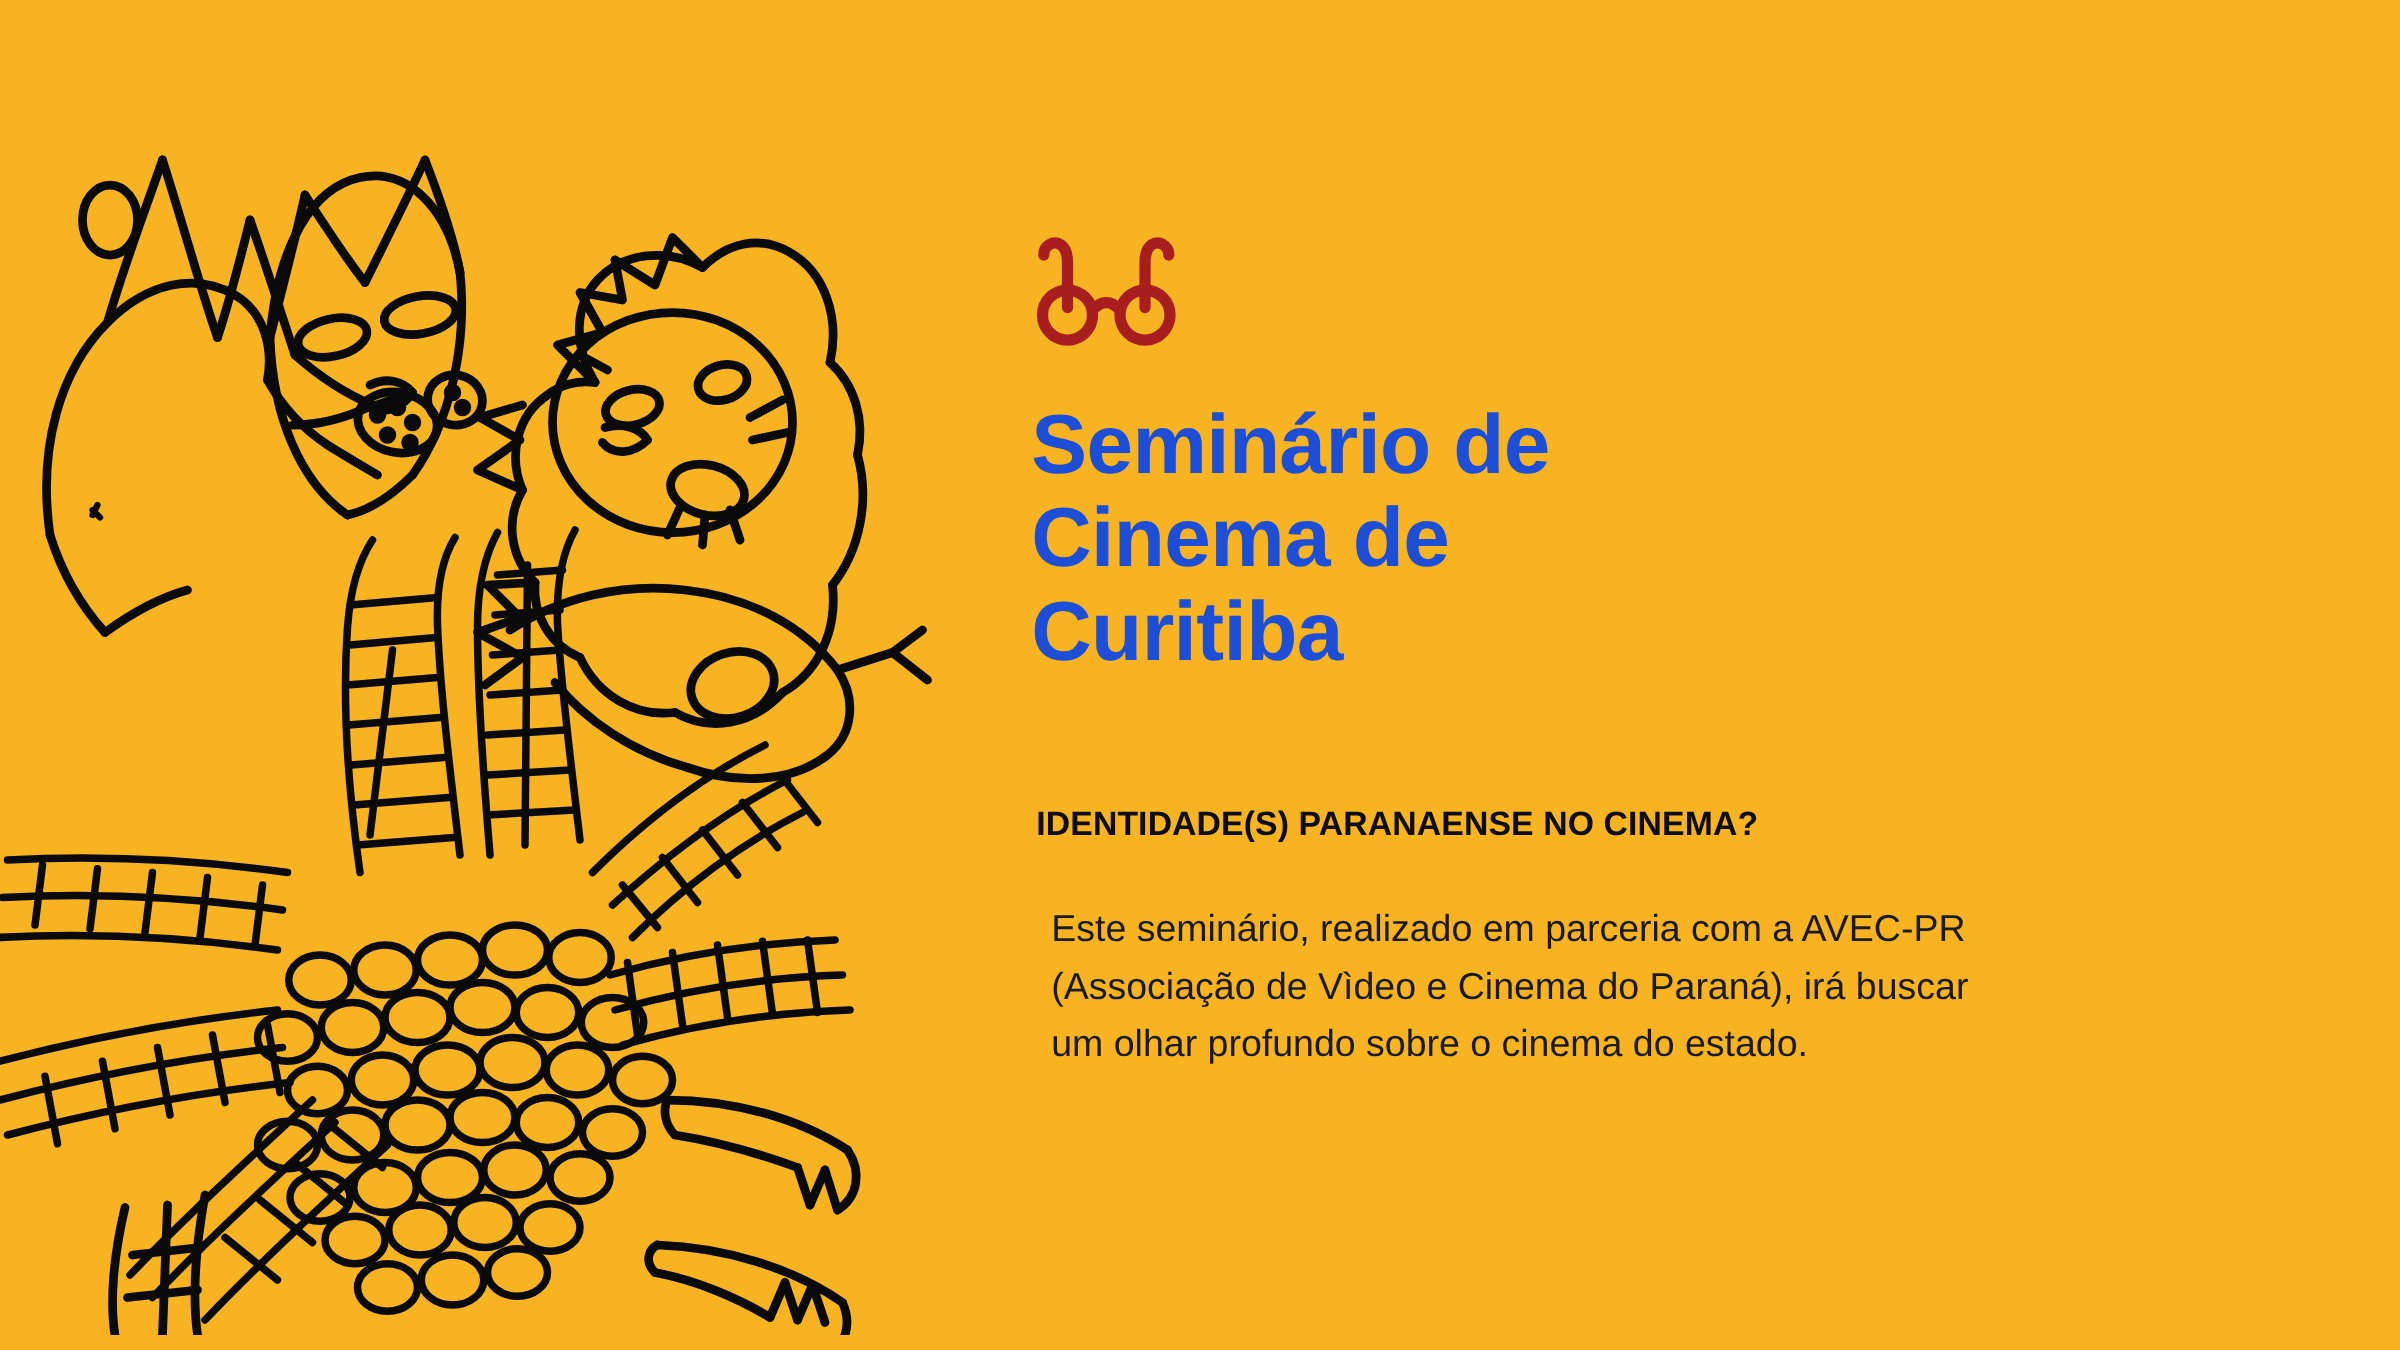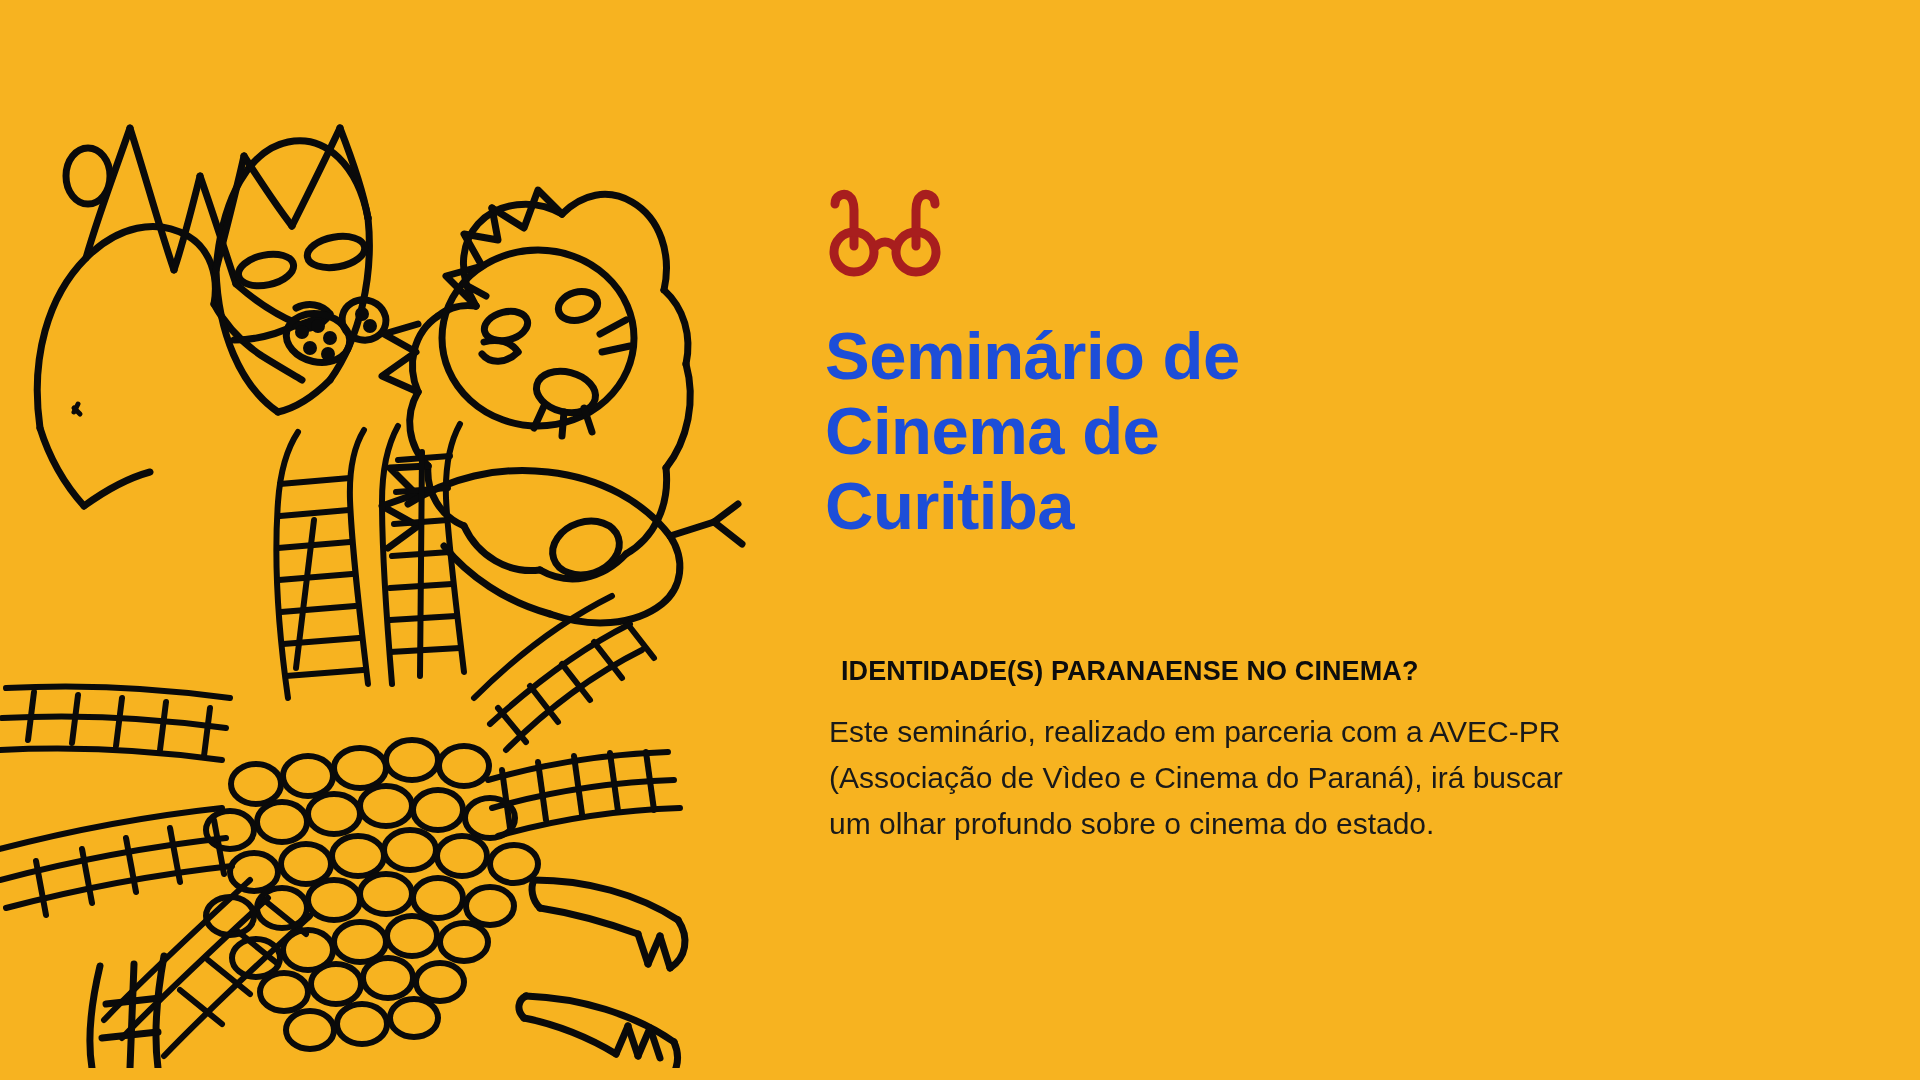--- a/index.html
+++ b/index.html
@@ -69,35 +69,35 @@
     font-size: 67px;
     line-height: 75px;
     letter-spacing: -0.5px;
     white-space: pre-line;
   }
 
   #section-heading {
     position: absolute;
     left: 0;
     top: 638px;
-    margin: 16px;
+    margin: 4px;
     color: #0d0d0d;
     font-family: "Liberation Sans", sans-serif;
     font-weight: bold;
     font-size: 27px;
     line-height: 34px;
     letter-spacing: 0.1px;
   }
 
   #body-copy {
     position: absolute;
     left: 0;
     top: 705px;
     width: 770px;
-    margin: 4px;
+    margin: 16px;
     color: #1a1a1a;
     font-family: "Liberation Sans", sans-serif;
     font-weight: normal;
     font-size: 30px;
     line-height: 46px;
   }
 </style>
 </head>
 <body>
 

